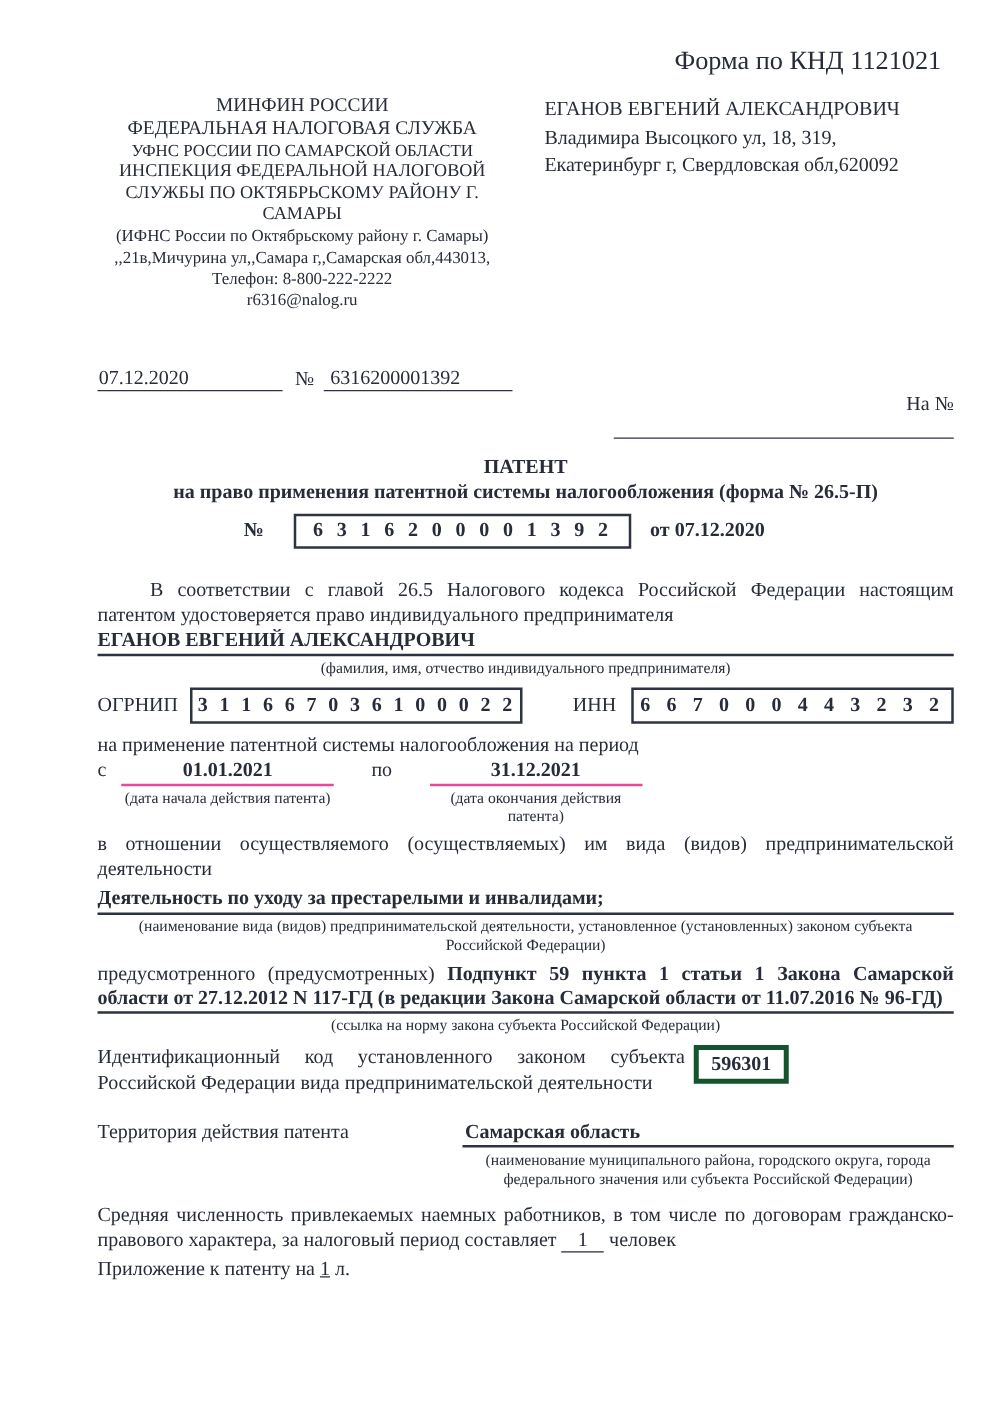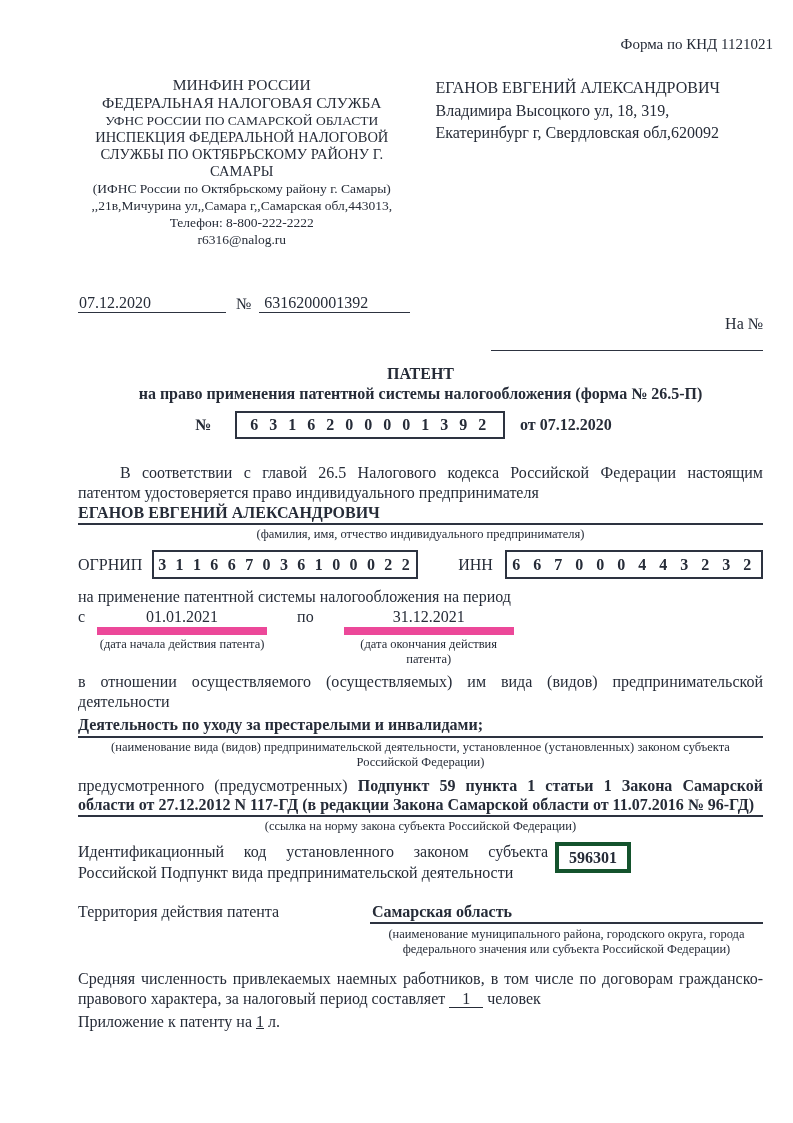--- a/index.html
+++ b/index.html
@@ -1,21 +1,21 @@
 <!DOCTYPE html>
 <html><head>
 <meta charset="utf-8">
 <style>
   html,body { margin:0; padding:0; background:#ffffff; }
   .page {
     position:relative; width:793px; height:1123px; background:#ffffff;
     color:#262c38; font-family:"Liberation Serif","DejaVu Serif",serif;
     font-size:16px; overflow:hidden;
   }
-  .form-code { position:absolute; top:36px; right:20px; font-size:15px;text-align:center; }
+  .form-code { position:absolute; top:36px; right:40px; font-size:21px;text-align:center; }
   .content { position:absolute; left:78px; top:0; width:685px; }
 
   .header { display:flex; justify-content:space-between; margin-top:76px;gap:30px; }
   .issuer { width:338px; text-align:center; }
   .issuer .big  { font-size:15.5px; line-height:18px; }
   .issuer .med  { font-size:13.5px; line-height:17px; }
   .issuer .bold { font-size:14.5px; font-weight:normal; line-height:17px; }
   .issuer .sm   { font-size:13.5px; line-height:17px; }
   .recipient { width:338px; padding-top:3px; }
   .recipient .name { margin-bottom:3px; }
@@ -47,21 +47,21 @@
   .ids-row { display:flex; align-items:center; margin-top:8px; }
   .id-box { height:25px; border:2px solid #2d3340; display:flex; align-items:center;
             justify-content:center; font-weight:bold; }
   .ogrnip-box { width:270px; margin-left:10px; letter-spacing:2.7px; }
   .inn-label { margin-left:40px; }
   .inn-box { width:262px; margin-left:12px; letter-spacing:4.5px; }
 
   .period-intro { margin-top:8px; line-height:20px; }
   .dates-row { display:flex; margin-top:1px; }
   .df { width:170px; text-align:center; }
-  .df-value { border-bottom:8px solid #ec4899; padding-bottom:1px; }
+  .df-value { border-bottom:2px solid #ec4899; padding-bottom:1px;font-weight:bold; }
   .df-caption { font-size:12.5px; margin-top:2px; line-height:15px; }
   .date-sep { margin:0 30px; }
   .regarding { margin-top:5px; }
 
   .activity-name { font-weight:bold; border-bottom:2px solid #2d3340; padding-bottom:2px; margin-top:4px; }
   .law-para { margin-top:6px; line-height:19px; border-bottom:2px solid #2d3340; padding-bottom:1px; }
   .law-para b { font-weight:bold; }
 
   .idcode-wrap { position:relative; margin-top:7px; min-height:42px; }
   .idcode-text { width:470px; line-height:21px; }
@@ -159,21 +159,21 @@
     <div class="caption pad">(наименование вида (видов) предпринимательской деятельности, установленное (установленных) законом субъекта</div>
     <div class="caption">Российской Федерации)</div>
 
     <div class="p-just law-para">
       <span>предусмотренного (предусмотренных)</span>
       <b>Подпункт 59 пункта 1 статьи 1 Закона Самарской области от 27.12.2012 N 117-ГД (в редакции Закона Самарской области от 11.07.2016 № 96-ГД)</b>
     </div>
     <div class="caption pad">(ссылка на норму закона субъекта Российской Федерации)</div>
 
     <div class="idcode-wrap">
-      <div class="p-just idcode-text">Идентификационный код установленного законом субъекта Российской Подпункт вида предпринимательской деятельности</div>
+      <div class="p-just idcode-text">Идентификационный код установленного законом субъекта Российской Федерации вида предпринимательской деятельности</div>
       <div class="idcode-box">596301</div>
     </div>
 
     <div class="territory-row">
       <div class="territory-label">Территория действия патента</div>
       <div class="territory-field">
         <div class="territory-value">Самарская область</div>
         <div class="territory-caps">
           <div class="caption">(наименование муниципального района, городского округа, города</div>
           <div class="caption">федерального значения или субъекта Российской Федерации)</div>

